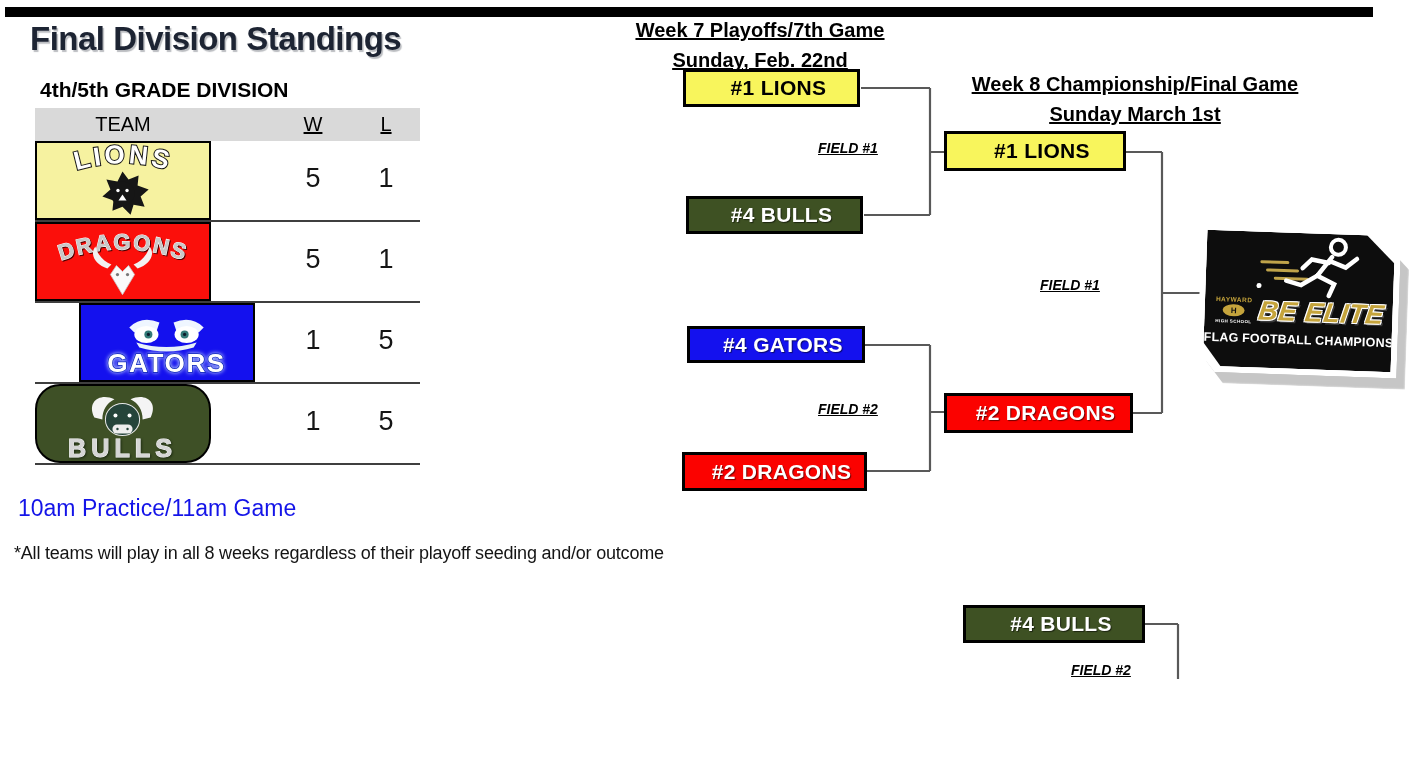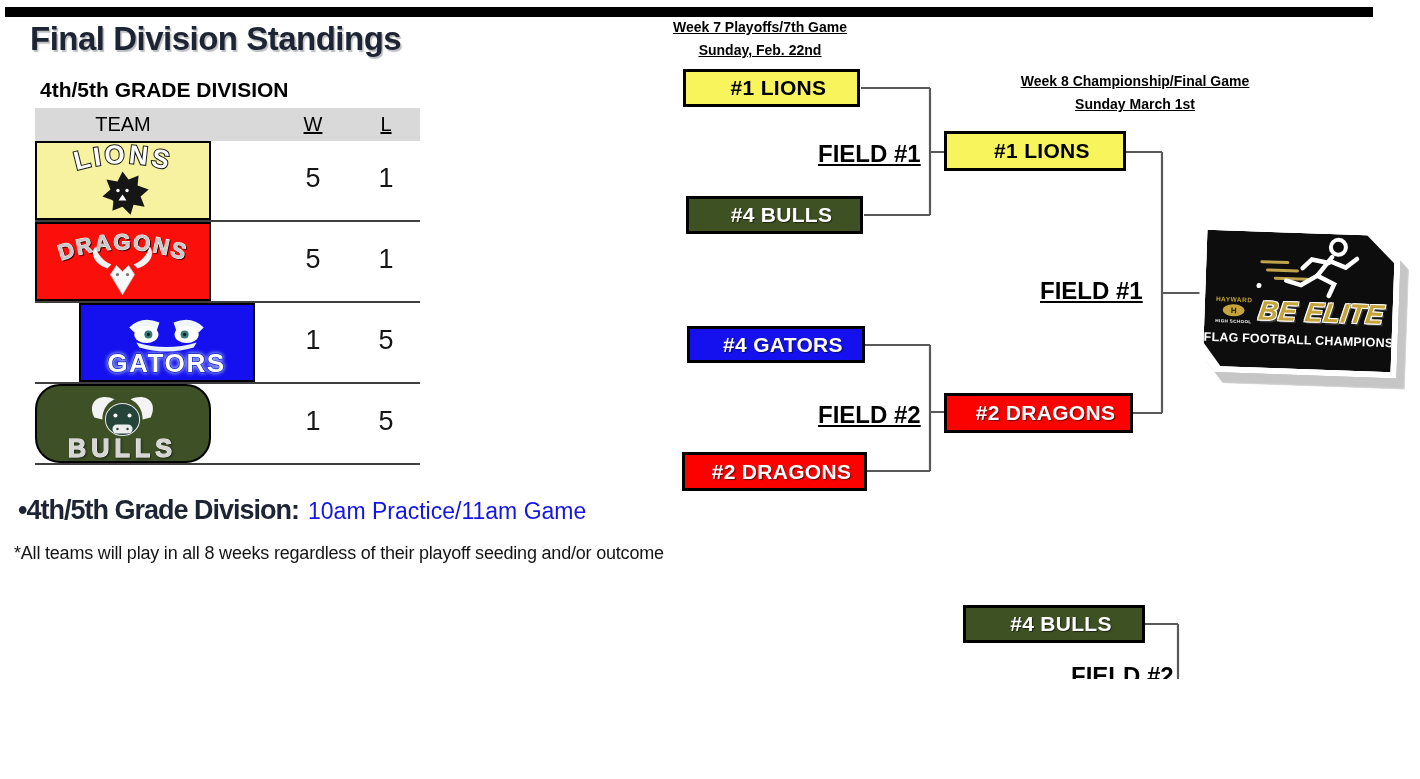--- a/index.html
+++ b/index.html
@@ -28,21 +28,21 @@
   .logo-cell svg{display:block;width:100%;height:100%;}
   .bgc-lions{background:#F6F2A0;}
   .bgc-dragons{background:#FB0F0B;}
   .bgc-gators{background:#1411EE;margin-left:44px;}
   .bgc-bulls{background:#3E5026;border-radius:25px;}
   .val{position:absolute;top:22px;width:40px;text-align:center;font-size:27px;color:#151515;}
   .w-val{left:258px;}
   .l-val{left:331px;}
 
   
-  .bracket-head{position:absolute;text-align:center;font-weight:bold;font-size:14px;color:#000;}
+  .bracket-head{position:absolute;text-align:center;font-weight:bold;font-size:20px;color:#000;}
   .bracket-head .hline{display:block;margin-bottom:7px;}
   .bracket-head span{text-decoration:underline;}
   .week7{left:600px;top:19px;width:320px;}
   .week8{left:970px;top:73px;width:330px;}
 
   
   .mbox{position:absolute;box-sizing:border-box;border:3px solid #000;display:flex;
         align-items:center;justify-content:center;font-weight:bold;font-size:21px;
         letter-spacing:0.3px;white-space:nowrap;padding-left:14px;}
   .tx-dark{color:#000;}
@@ -54,21 +54,21 @@
   .b-lions-s{left:683px;top:69px;width:177px;height:38px;}
   .b-bulls-s{left:686px;top:196px;width:177px;height:38px;}
   .b-gators-s{left:687px;top:326px;width:178px;height:37px;}
   .b-dragons-s{left:682px;top:452px;width:185px;height:39px;}
   .b-lions-f{left:944px;top:131px;width:182px;height:40px;}
   .b-dragons-f{left:944px;top:393px;width:189px;height:40px;}
   .b-bulls-c{left:963px;top:605px;width:182px;height:38px;}
   .b-gators-c{left:964px;top:700px;width:181px;height:38px;}
 
   
-  .field{position:absolute;font-size:24px;font-weight:bold;
+  .field{position:absolute;font-size:14px;font-weight:bold;font-style:italic;
          text-decoration:underline;color:#000;white-space:nowrap;}
   .f1-semi{left:818px;top:140px;}
   .f2-semi{left:818px;top:401px;}
   .f1-final{left:1040px;top:277px;}
   .f2-consol{left:1071px;top:662px;}
 
   
   .bracket-lines{position:absolute;left:0;top:0;pointer-events:none;}
 
   
@@ -268,18 +268,17 @@
             <div class="school-sub">HIGH SCHOOL</div>
           </div>
           <div class="badge-title">BE ELITE</div>
         </div>
         <div class="badge-subtitle">FLAG FOOTBALL CHAMPIONS</div>
       </div>
     </div>
   </div>
 
   <div class="schedule">
-    <span class="schedule-label">•4th/5th Grade Division:</span>
     <span class="schedule-time">10am Practice/11am Game</span>
   </div>
   <div class="note">*All teams will play in all 8 weeks regardless of their playoff seeding and/or outcome</div>
 
 </div>
 
 </body></html>

